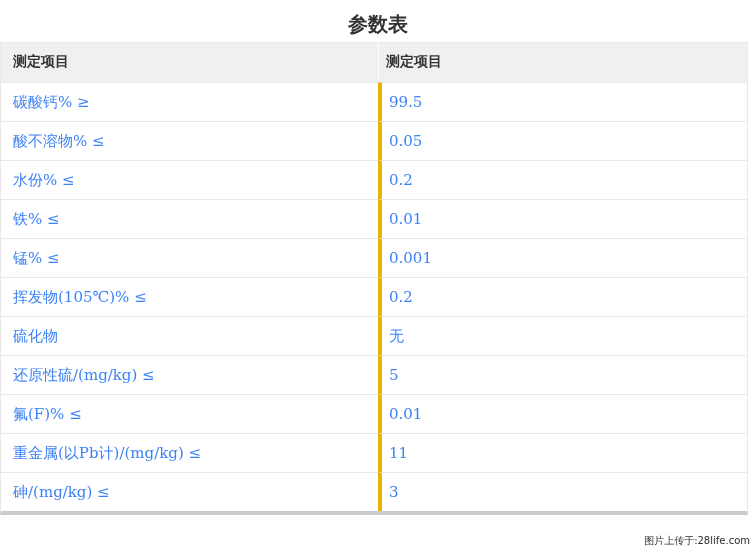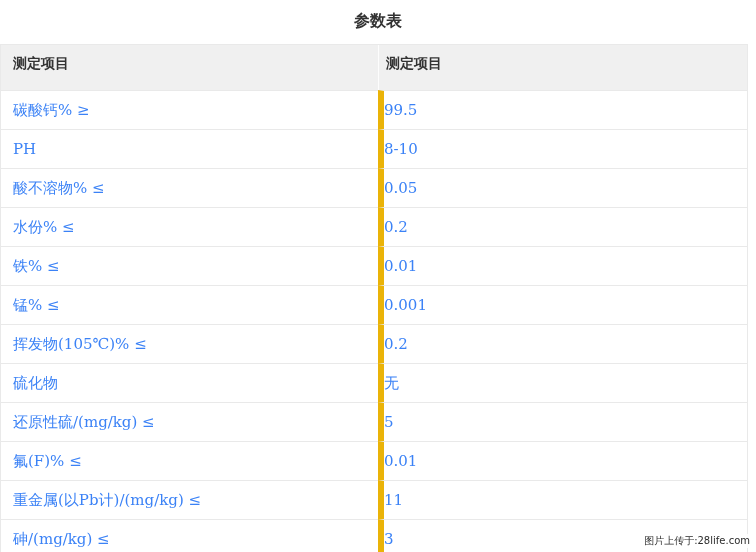--- a/index.html
+++ b/index.html
@@ -9,23 +9,23 @@
   }
   body {
     width: 756px;
     height: 552px;
     position: relative;
     overflow: hidden;
     font-family: "DejaVu Sans", "Liberation Sans", sans-serif;
     color: #333333;
   }
   .page-title {
-    margin: 11px 0 12px 0;
+    margin: 11px 0 4px 0;
     text-align: center;
-    font-size: 16px;
+    font-size: 20px;
     font-weight: bold;
     color: #333333;
     font-family: "DejaVu Sans", "Liberation Sans", sans-serif;
   }
   table.param-table {
     width: 748px;
     table-layout: fixed;
     border-collapse: separate;
     border-spacing: 0;
     border-top: 1px solid #e9e9e9;
@@ -34,40 +34,40 @@
     border-bottom: 4px solid #cbcbcb;
   }
   col.col-item { width: 377px; }
   th {
     background: #f0f0f0;
     text-align: left;
     font-size: 14px;
     font-weight: bold;
     color: #333333;
     height: 37px;
-    padding: 0 8px 8px 12px;
+    padding: 0 8px 2px 12px;
     font-family: "DejaVu Sans", "Liberation Sans", sans-serif;
   }
   th.result-head {
     border-left: 1px solid #fdfdfd;
     padding-left: 7px;
   }
   td {
     height: 38px;
     border-top: 1px solid #e9e9e9;
     padding: 0 8px 0 12px;
     font-size: 15px;
     color: #3b82f6;
     font-family: "DejaVu Serif", "Liberation Serif", serif;
     white-space: nowrap;
     overflow: hidden;
   }
   td.result-cell {
-    border-left: 6px solid #eab308;
-    padding-left: 0;
+    border-left: 4px solid #eab308;
+    padding-left: 7px;
   }
   .watermark {
     position: absolute;
     right: 5px;
     bottom: 4px;
     font-size: 10px;
     color: #2b2b2b;
     font-family: "DejaVu Sans", "Liberation Sans", sans-serif;
     background: rgba(255,255,255,0.85);
     padding: 0 1px;
@@ -86,24 +86,20 @@
   <thead>
     <tr>
       <th class="item-head">测定项目</th>
       <th class="result-head">测定项目</th>
     </tr>
   </thead>
   <tbody id="table-body">
       <tr>
         <td class="item-cell">碳酸钙% ≥</td>
         <td class="result-cell">99.5</td>
-      </tr>
-      <tr>
-        <td class="item-cell">PH</td>
-        <td class="result-cell">8-10</td>
       </tr>
       <tr>
         <td class="item-cell">酸不溶物% ≤</td>
         <td class="result-cell">0.05</td>
       </tr>
       <tr>
         <td class="item-cell">水份% ≤</td>
         <td class="result-cell">0.2</td>
       </tr>
       <tr>

